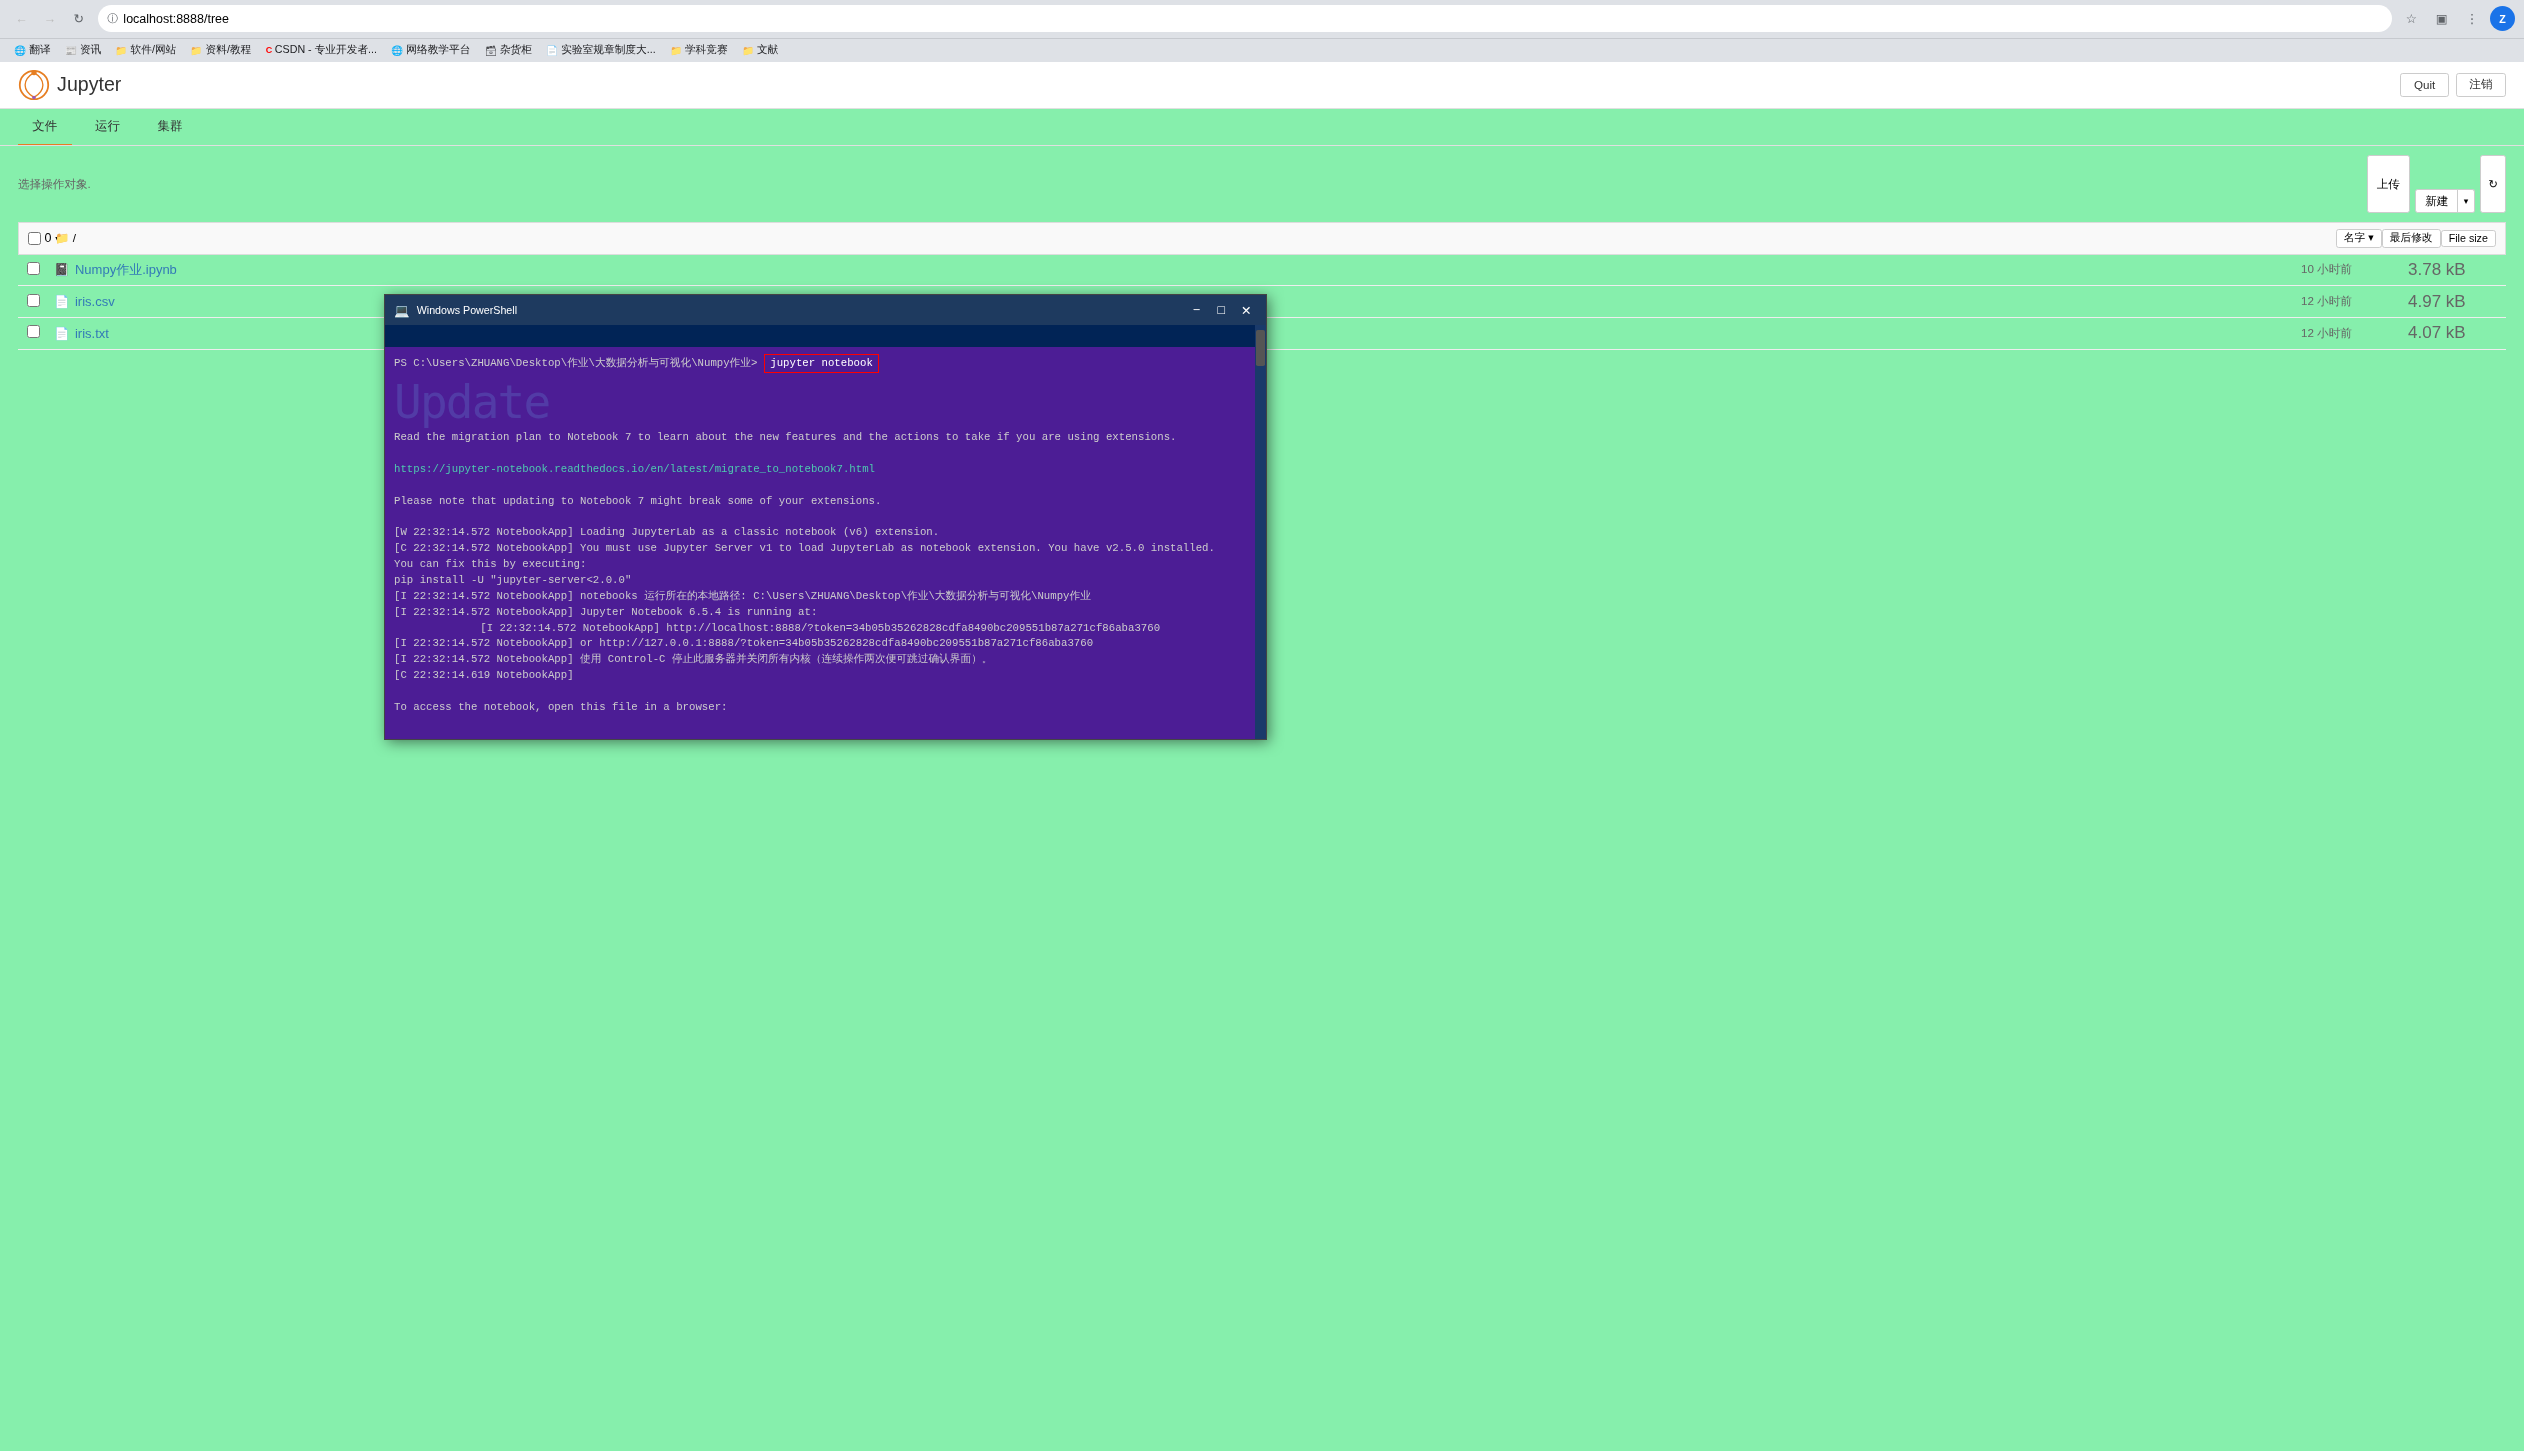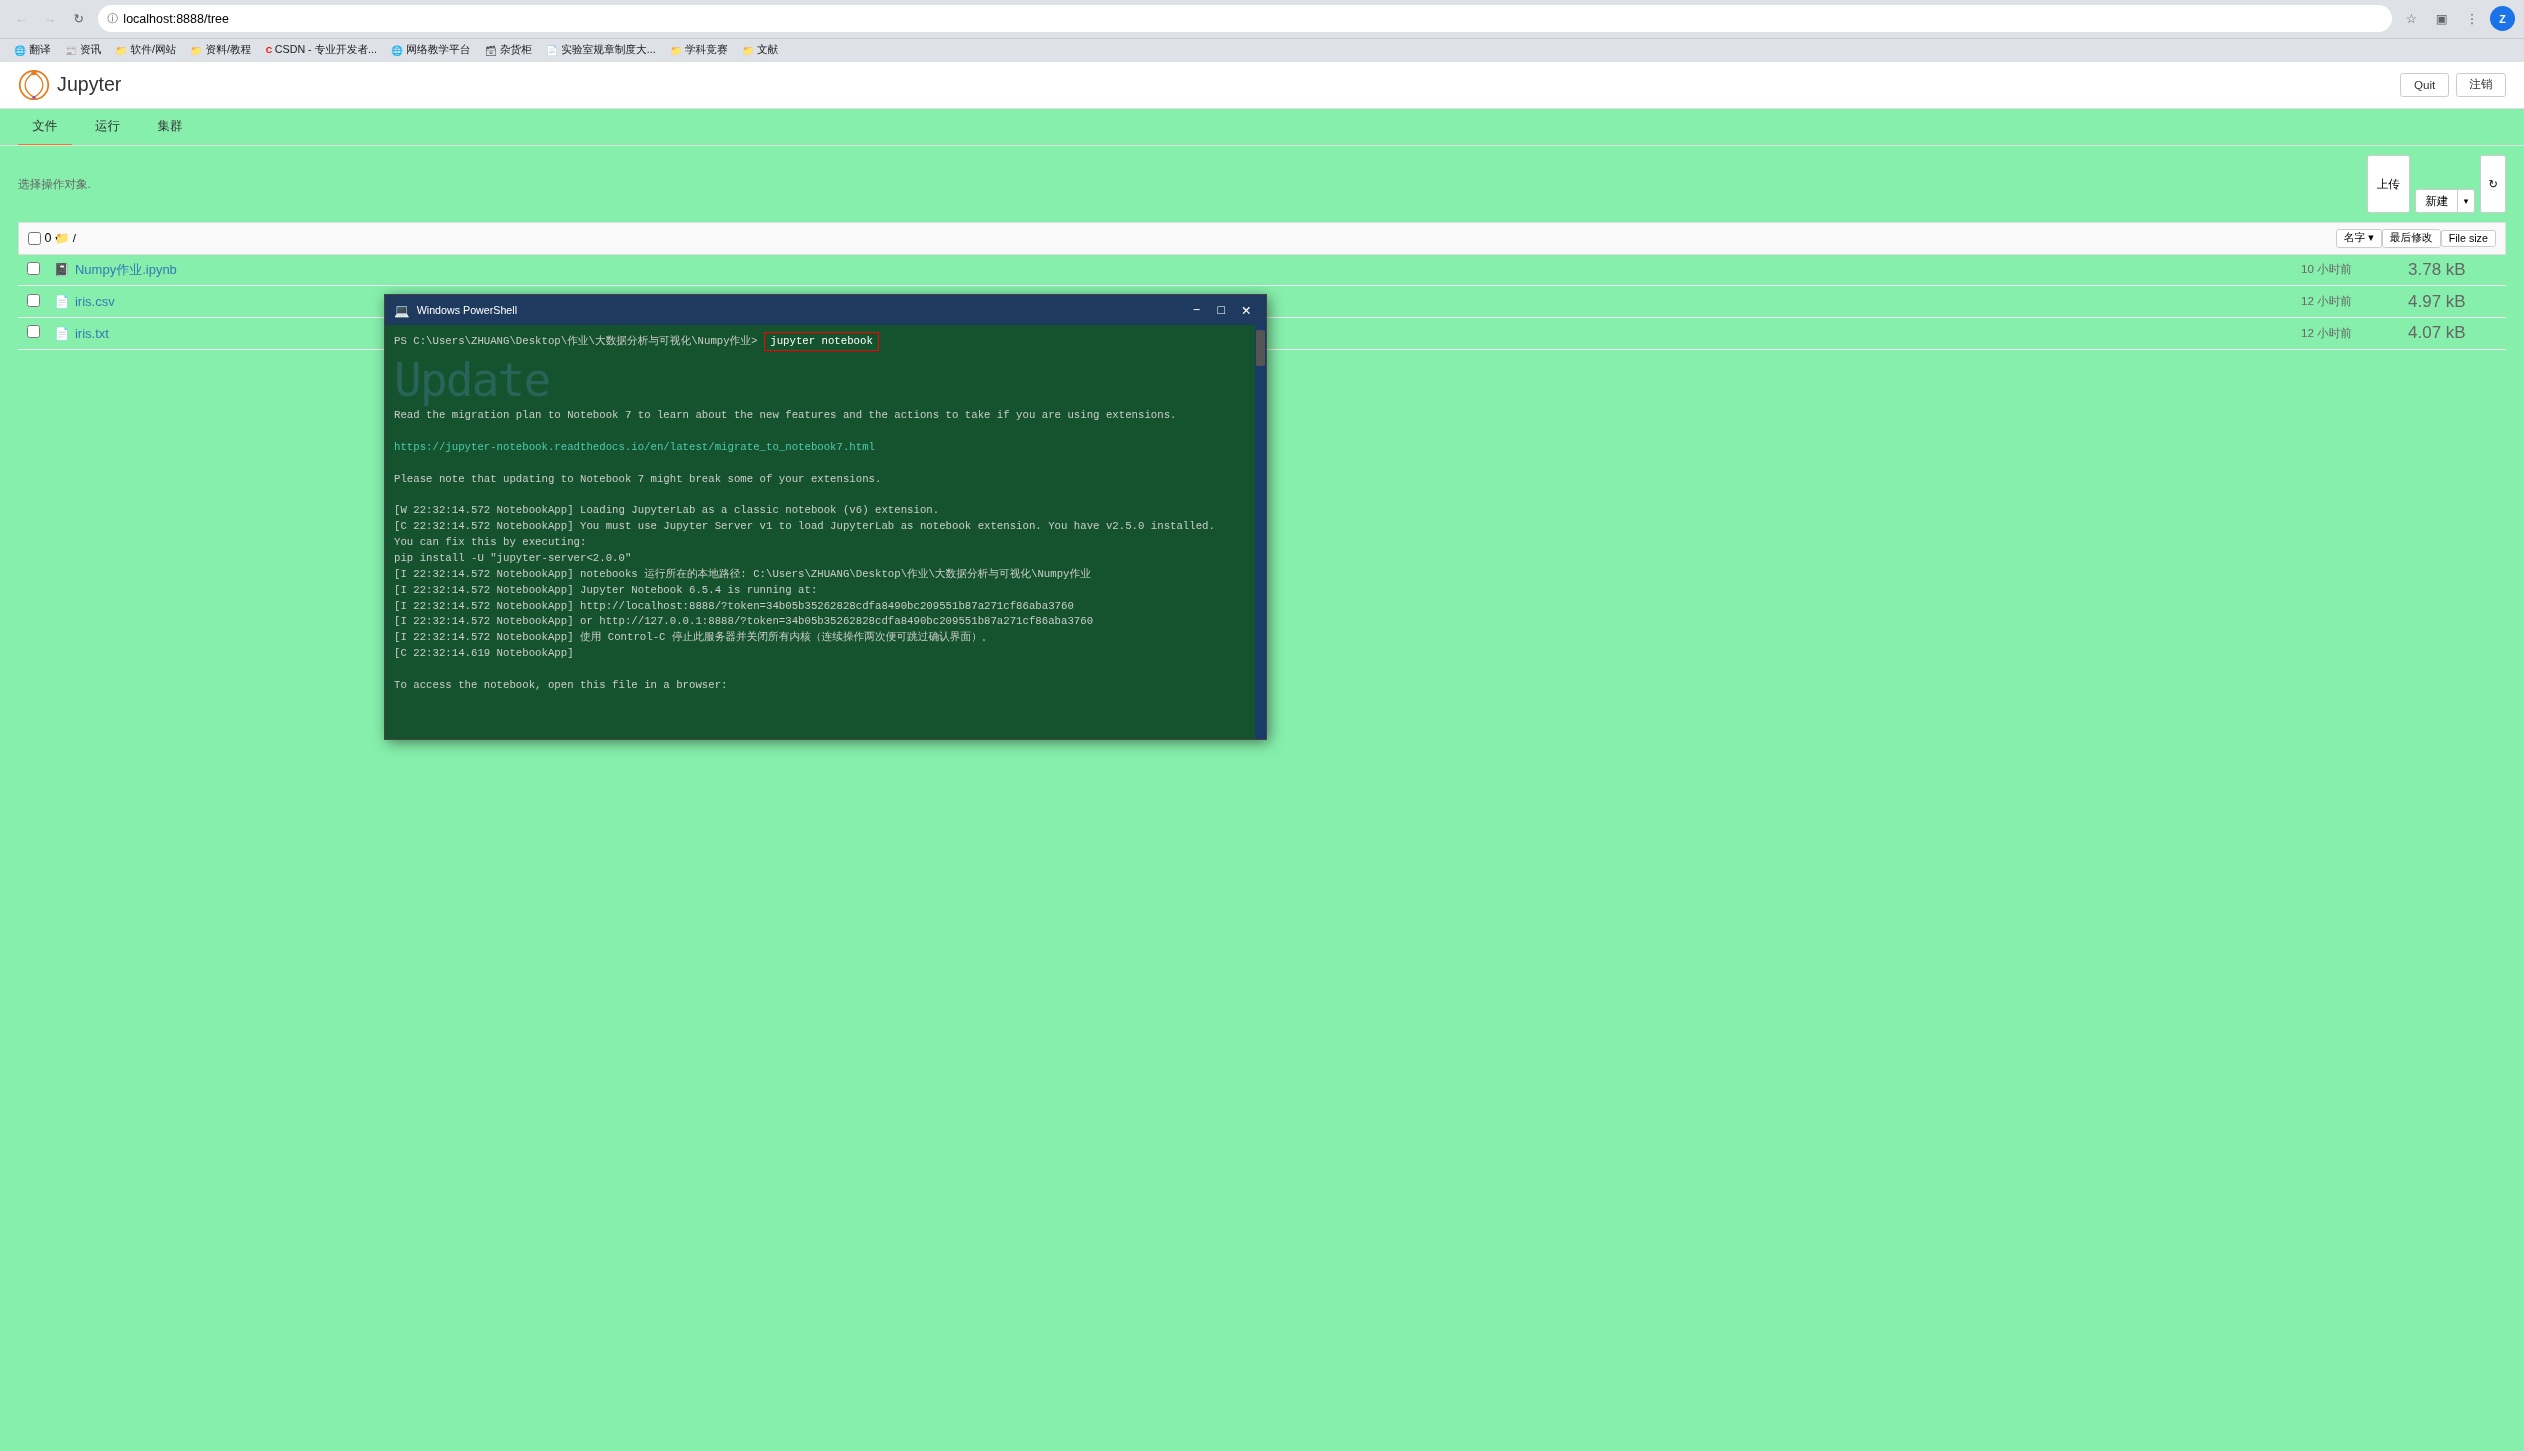--- a/index.html
+++ b/index.html
@@ -94,22 +94,23 @@
     .powershell-window-btns { display: flex; gap: 3.6px; }
     .ps-win-btn { width: 21.4px; height: 19.6px; border: none; background: transparent; color: white; cursor: pointer; font-size: 12.5px; display: flex; align-items: center; justify-content: center; }
 
     .powershell-content {
       flex: 1;
       padding: 7.1px 9px;
       font-family: 'Consolas', 'Courier New', monospace;
       font-size: 10.7px;
       color: #cccccc;
       overflow-y: auto;
-      background: #14532d;
+      background: #4c1d95;
       line-height: 1.4;
+      margin-top: 22px;
     }
     .ps-prompt { color: #cccccc; }
     .ps-line { margin-bottom: 0.9px; }
     .ps-link { color: #4ec9b0; }
 
     
     .powershell-content::-webkit-scrollbar { width: 7.1px; }
     .powershell-content::-webkit-scrollbar-track { background: #012456; }
     .powershell-content::-webkit-scrollbar-thumb { background: #555; }
 
@@ -309,21 +310,21 @@
       <div class="ps-line"><span class="ps-link">https://jupyter-notebook.readthedocs.io/en/latest/migrate_to_notebook7.html</span></div>
       <div class="ps-line">&nbsp;</div>
       <div class="ps-line" style="color:#ccc;">Please note that updating to Notebook 7 might break some of your extensions.</div>
       <div class="ps-line">&nbsp;</div>
       <div class="ps-line" style="color:#ccc;">[W 22:32:14.572 NotebookApp] Loading JupyterLab as a classic notebook (v6) extension.</div>
       <div class="ps-line" style="color:#ccc;">[C 22:32:14.572 NotebookApp] You must use Jupyter Server v1 to load JupyterLab as notebook extension. You have v2.5.0 installed.</div>
       <div class="ps-line" style="color:#ccc;">    You can fix this by executing:</div>
       <div class="ps-line" style="color:#ccc;">        pip install -U "jupyter-server&lt;2.0.0"</div>
       <div class="ps-line" style="color:#ccc;">[I 22:32:14.572 NotebookApp] notebooks 运行所在的本地路径: C:\Users\ZHUANG\Desktop\作业\大数据分析与可视化\Numpy作业</div>
       <div class="ps-line" style="color:#ccc;">[I 22:32:14.572 NotebookApp] Jupyter Notebook 6.5.4 is running at:</div>
-      <div class="ps-line" style="color:#ccc;">[I 22:32:14.572 NotebookApp] http://localhost:8888/?token=34b05b35262828cdfa8490bc209551b87a271cf86aba3760</div>
+      <div class="ps-line" style="color:#ccc;text-align:center;">[I 22:32:14.572 NotebookApp] http://localhost:8888/?token=34b05b35262828cdfa8490bc209551b87a271cf86aba3760</div>
       <div class="ps-line" style="color:#ccc;">[I 22:32:14.572 NotebookApp]  or http://127.0.0.1:8888/?token=34b05b35262828cdfa8490bc209551b87a271cf86aba3760</div>
       <div class="ps-line" style="color:#ccc;">[I 22:32:14.572 NotebookApp] 使用 Control-C 停止此服务器并关闭所有内核（连续操作两次便可跳过确认界面）。</div>
       <div class="ps-line" style="color:#ccc;">[C 22:32:14.619 NotebookApp]</div>
       <div class="ps-line">&nbsp;</div>
       <div class="ps-line" style="color:#ccc;">    To access the notebook, open this file in a browser:</div>
     </div>
     <div class="ps-scrollbar">
       <div class="ps-scrollbar-thumb"></div>
     </div>
   </div>

